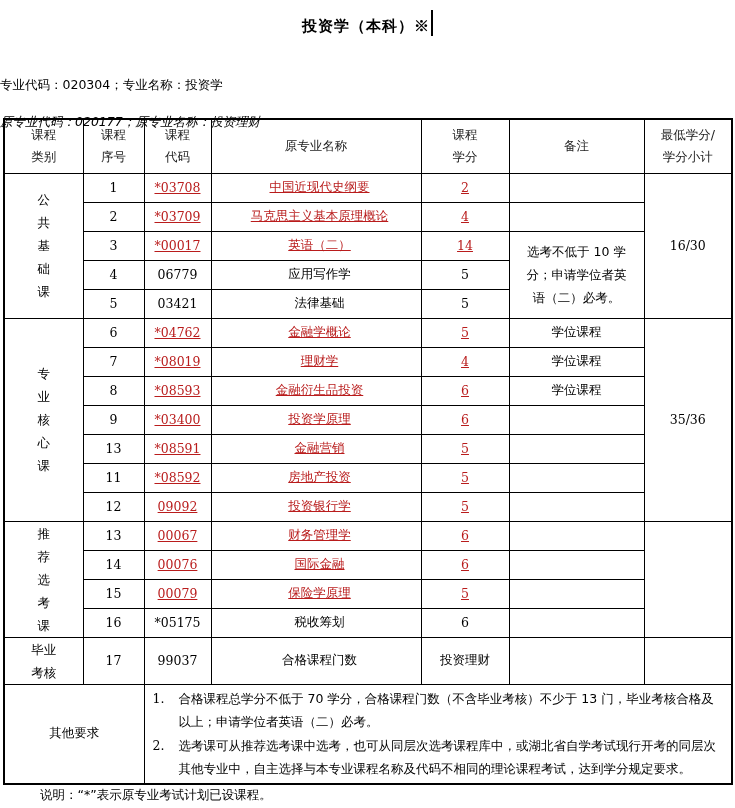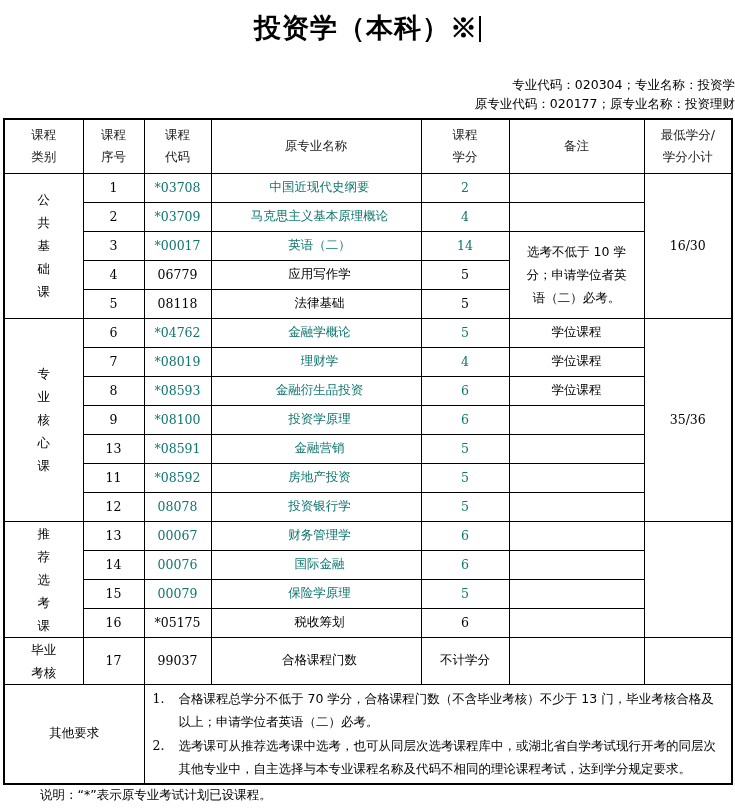--- a/index.html
+++ b/index.html
@@ -1,34 +1,34 @@
 <!DOCTYPE html>
 <html><head>
 <meta charset="utf-8">
 <style>
   html, body { margin: 0; padding: 0; background: #ffffff; }
   body { width: 735px; height: 808px; position: relative; overflow: hidden;
          font-family: "DejaVu Sans", "Liberation Sans", sans-serif; color: #000; }
   .title { position: absolute; top: 10px; left: 0; width: 735px; text-align: center;
-           font-family: "DejaVu Serif", "Liberation Serif", serif; font-weight: bold; font-size: 27px; letter-spacing: 1px; }
+           font-family: "DejaVu Serif", "Liberation Serif", serif; font-weight: bold; font-size: 15px; letter-spacing: 1px; }
   .cursor { display: inline-block; width: 2px; height: 26px; background: #000; vertical-align: -5px; margin-left: 1px; }
-  .subline { position: absolute; left: 0; width: 735px; text-align: right; font-size: 12.5px; }
+  .subline { position: absolute; left: 0; width: 735px; text-align: left; font-size: 12.5px; }
   .sub1 { top: 77px; }
-  .sub2 { top: 96px; }
+  .sub2 { top: 114px; font-style: italic; }
   table.plan { position: absolute; top: 118px; left: 3px; width: 728px; border-collapse: collapse;
                border: 2.5px solid #000; table-layout: fixed; }
   table.plan td, table.plan th { border: 1.3px solid #000; padding: 0; text-align: center; vertical-align: middle;
                font-size: 12.5px; font-weight: normal; }
   tr.head { height: 54px; margin-left: 38px; }
   tr.head th { line-height: 22px; color: #222; }
   tr.r { height: 29px; }
   tr.r17 { height: 47px; }
   tr.other { height: 94px; }
   .num { font-family: "DejaVu Serif", "Liberation Serif", serif; font-size: 13px; }
-  .red { color: #0f766e; }
+  .red { color: #b91c1c; text-decoration: underline; }
   .name { text-align: center; padding-left: 7px !important; }
   .vcat { line-height: 23px; }
   .remark-multi { line-height: 23px; padding: 0 12px !important; }
   .reqs { text-align: left !important; padding: 2px 6px 2px 8px !important; font-size: 12.5px; line-height: 23.5px; }
   .req-item { display: flex; }
   .req-num { width: 26px; flex: 0 0 26px; font-family: "DejaVu Serif", "Liberation Serif", serif; }
   .req-text { flex: 1; }
   .note { position: absolute; top: 787px; left: 40px; font-size: 12.5px; }
 </style>
 </head>
@@ -85,21 +85,21 @@
     <td rowspan="3" class="remark-multi">选考不低于 10 学分；申请学位者英语（二）必考。</td>
   </tr>
   <tr class="r">
     <td class="num">4</td>
     <td class="num">06779</td>
     <td class="name">应用写作学</td>
     <td class="num">5</td>
   </tr>
   <tr class="r">
     <td class="num">5</td>
-    <td class="num">08118</td>
+    <td class="num">03421</td>
     <td class="name">法律基础</td>
     <td class="num">5</td>
   </tr>
 
   <tr class="r">
     <td rowspan="7" class="vcat">
       <span>专</span><br><span>业</span><br><span>核</span><br><span>心</span><br><span>课</span>
     </td>
     <td class="num">6</td>
     <td class="num red">*04762</td>
@@ -117,42 +117,42 @@
   </tr>
   <tr class="r">
     <td class="num">8</td>
     <td class="num red">*08593</td>
     <td class="name red">金融衍生品投资</td>
     <td class="num red">6</td>
     <td>学位课程</td>
   </tr>
   <tr class="r">
     <td class="num">9</td>
-    <td class="num red">*08100</td>
+    <td class="num red">*03400</td>
     <td class="name red">投资学原理</td>
     <td class="num red">6</td>
     <td></td>
   </tr>
   <tr class="r">
     <td class="num">13</td>
     <td class="num red">*08591</td>
     <td class="name red">金融营销</td>
     <td class="num red">5</td>
     <td></td>
   </tr>
   <tr class="r">
     <td class="num">11</td>
     <td class="num red">*08592</td>
     <td class="name red">房地产投资</td>
     <td class="num red">5</td>
     <td></td>
   </tr>
   <tr class="r">
     <td class="num">12</td>
-    <td class="num red">08078</td>
+    <td class="num red">09092</td>
     <td class="name red">投资银行学</td>
     <td class="num red">5</td>
     <td></td>
   </tr>
 
   <tr class="r">
     <td rowspan="4" class="vcat">
       <span>推</span><br><span>荐</span><br><span>选</span><br><span>考</span><br><span>课</span>
     </td>
     <td class="num">13</td>
@@ -182,21 +182,21 @@
     <td class="name">税收筹划</td>
     <td class="num">6</td>
     <td></td>
   </tr>
 
   <tr class="r17">
     <td class="vcat"><span>毕业</span><br><span>考核</span></td>
     <td class="num">17</td>
     <td class="num">99037</td>
     <td class="name">合格课程门数</td>
-    <td>不计学分</td>
+    <td>投资理财</td>
     <td></td>
     <td></td>
   </tr>
 
   <tr class="other">
     <td colspan="2">其他要求</td>
     <td colspan="5" class="reqs">
       <div class="req-item">
         <span class="req-num">1.</span>
         <span class="req-text">合格课程总学分不低于 70 学分，合格课程门数（不含毕业考核）不少于 13 门，毕业考核合格及以上；申请学位者英语（二）必考。</span>

